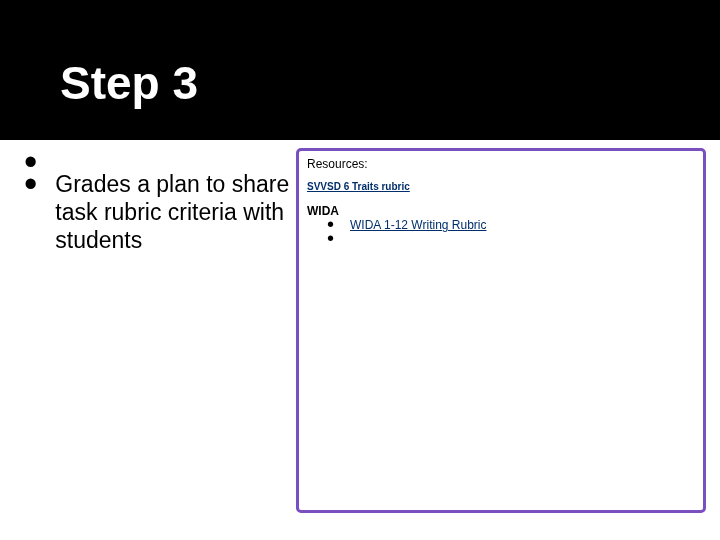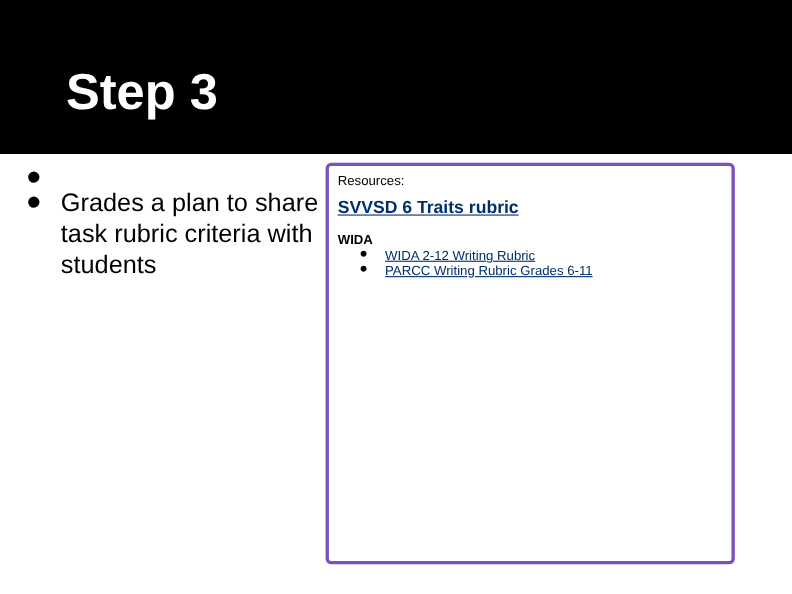--- a/index.html
+++ b/index.html
@@ -59,36 +59,36 @@
     }
     .bullet-text {
       font-size: 23px;
       line-height: 28px;
       color: #000000;
     }
     .right-col {
       position: absolute;
       left: 296px;
       top: 0;
-      width: 372px;
+      width: 410px;
       height: 365px;
       border: 3px solid #7a4fbf;
       border-radius: 5px;
       padding: 6px 8px;
     }
     .res-label {
       font-size: 12px;
       color: #000000;
       margin-bottom: 10px;
     }
     .link {
       text-decoration: underline;
     }
     .link1 {
-      font-size: 16px;
+      font-size: 10px;
       font-weight: bold;
       color: #002f6c;
       margin-bottom: 12px;
     }
     .section-label {
       font-size: 12px;
       font-weight: bold;
       color: #000000;
       margin-bottom: 0;
     }
@@ -132,24 +132,23 @@
       </div>
     </div>
 
     <div class="right-col">
       <div class="res-label">Resources:</div>
       <div class="link link1">SVVSD 6 Traits rubric</div>
 
       <div class="section-label">WIDA</div>
       <div class="sub-bullet">
         <div class="sub-dot">•</div>
-        <span class="sub-link">WIDA 2-12 Writing Rubric</span>
+        <span class="sub-link">WIDA 1-12 Writing Rubric</span>
       </div>
 
       <div class="sub-bullet">
         <div class="sub-dot">•</div>
-        <span class="sub-link">PARCC Writing Rubric Grades 6-11</span>
       </div>
     </div>
 
   </div>
 
 </div>
 
 </body></html>

